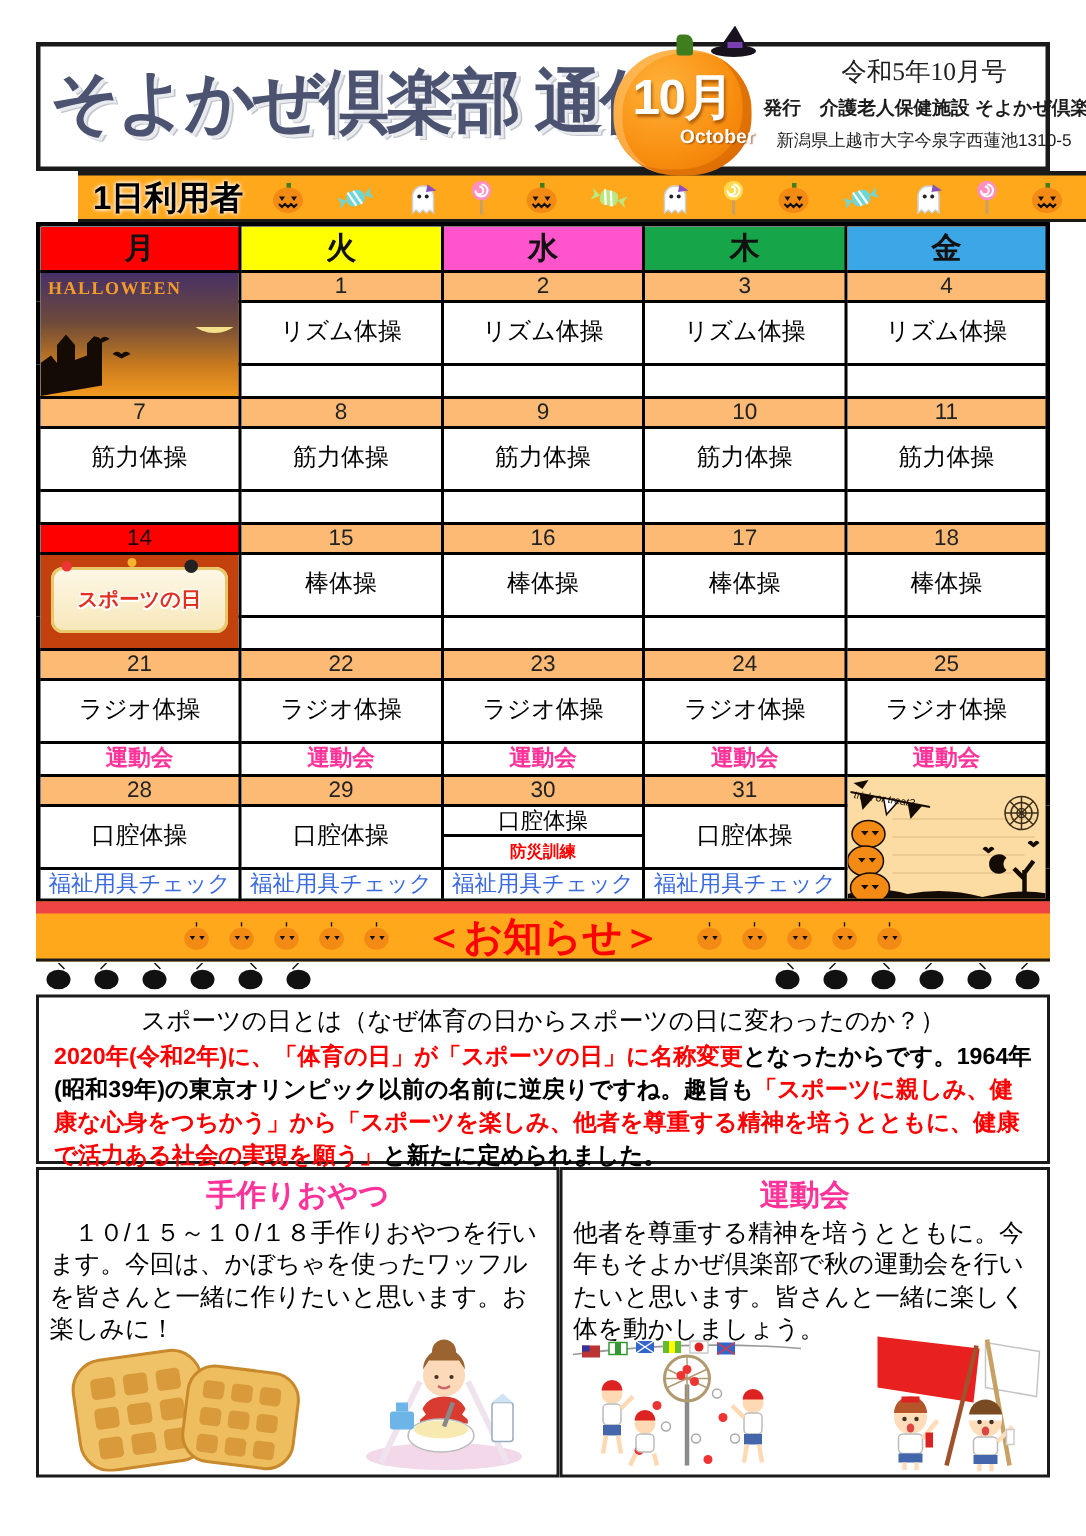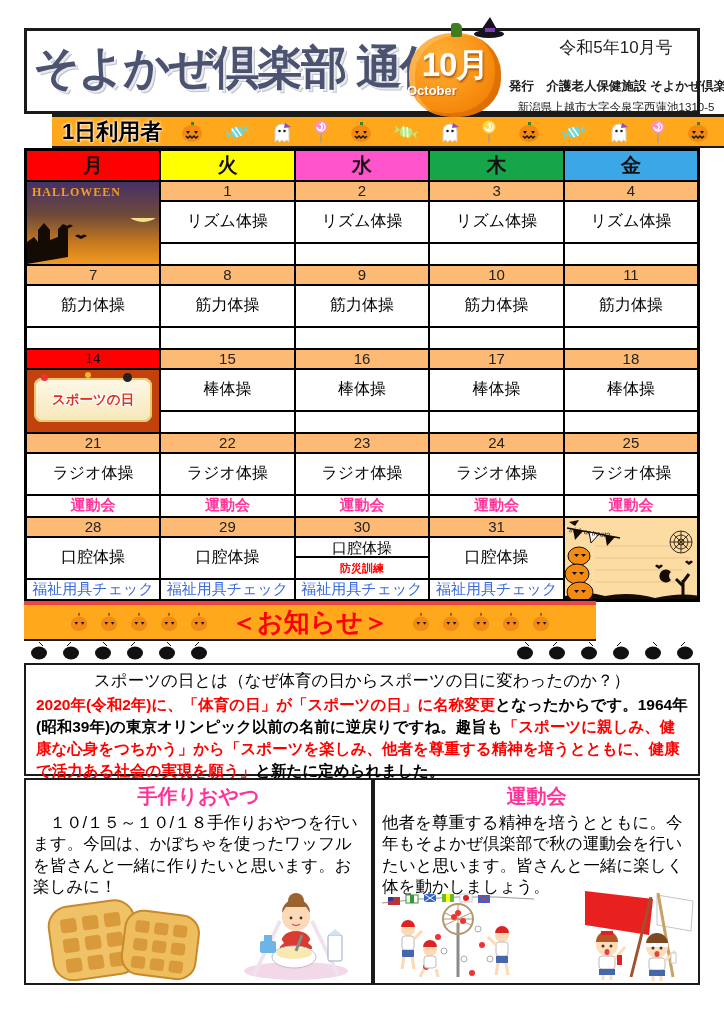--- a/index.html
+++ b/index.html
@@ -14,24 +14,24 @@
     letter-spacing:-2px; color:#4b5370; white-space:nowrap;
     text-shadow:2px 2px 0 rgba(255,255,255,.65), 3px 3px 0 rgba(75,83,112,.35); }
   .month-pumpkin { position:absolute; left:380px; top:-10px; width:96px; height:100px; z-index:3; }
   .pk-body { position:absolute; left:2px; top:12px; width:92px; height:84px;
     background:radial-gradient(ellipse at 35% 30%, #ffb13a 0%, #f88f10 55%, #e86f00 100%);
     border-radius:48% 48% 46% 46%; box-shadow:inset -6px -4px 0 rgba(200,90,0,.45), inset 6px 2px 0 rgba(255,200,120,.5); }
   .pk-stem { position:absolute; left:44px; top:2px; width:11px; height:14px; background:#3f7d1f; border-radius:3px 5px 2px 2px; }
   .pk-hat { position:absolute; right:-4px; top:-4px; width:34px; height:26px; }
   .pk-num { position:absolute; left:0; top:22px; width:100%; text-align:center;
     font-size:33px; font-weight:bold; color:#fff; text-shadow:1px 2px 2px rgba(120,50,0,.6); letter-spacing:-1px; }
-  .pk-oct { position:absolute; left:0; top:62px; width:100%; text-align:left;
+  .pk-oct { position:absolute; left:0; top:62px; width:100%; text-align:right;
     font-size:13px; font-weight:bold; color:#fff; text-shadow:1px 1px 1px rgba(120,50,0,.6); }
   .pub-info { position:absolute; left:482px; top:5px; width:214px; text-align:center; color:#1d1d1d; }
-  .pub-issue { font-size:17px; margin-bottom:19px; }
+  .pub-issue { font-size:17px; margin-bottom:5px;font-family:Liberation Serif, serif; }
   .pub-line { font-size:12.5px; font-weight:bold; margin-bottom:5px; white-space:nowrap; }
   .pub-addr { font-size:11.5px; margin-bottom:12px; white-space:nowrap; }
   .pub-tel, .pub-fax { font-size:13px; }
 
   
   .users-band { position:absolute; left:24px; top:114px; width:676px; height:34px;
     background:#ffa81c; border-top:3px solid #1a1a1a; border-bottom:2px solid #1a1a1a;
     display:flex; align-items:center;margin-left:28px; }
   .users-label { font-size:22px; font-weight:bold; color:#000; padding-left:10px;
     text-shadow:0 0 3px #fff,0 0 3px #fff; white-space:nowrap; }
@@ -42,21 +42,21 @@
   table.cal { position:absolute; left:24px; top:148px; width:676px; border-collapse:collapse;
     table-layout:fixed; border:3px solid #000; }
   table.cal th, table.cal td { border:2px solid #000; text-align:center; overflow:hidden; padding:0; }
   table.cal th { height:31px; font-size:20px; font-weight:bold; color:#111; }
   th.c-mon { background:#ff0000; color:#4a0b0b; }
   th.c-tue { background:#ffff00; }
   th.c-wed { background:#ff54cc; }
   th.c-thu { background:#17a54a; }
   th.c-fri { background:#3ba7e6; }
   tr.daterow td { height:20px; background:#fdba74; font-size:15px; color:#222; }
-  tr.daterow td.holiday { background:#ff0000; color:#1c0404;font-family:Liberation Serif, serif; }
+  tr.daterow td.holiday { background:#ff0000; color:#1c0404; }
   tr.actrow td { height:42px; background:#fff; font-size:16px; color:#000; }
   tr.extrarow td { height:22px; background:#fff; font-size:15px; }
   td.uk { color:#ff3399; font-weight:bold; font-size:15px; }
   td.welfare { color:#3a6ae0; font-size:13.5px; }
   td.split { padding:0; }
   td.split .sp-top { height:20px; line-height:20px; font-size:15px; border-bottom:2px solid #000; }
   td.split .sp-bottom { height:20px; line-height:20px; font-size:11px; color:#ff0000; font-weight:bold; }
   td.imgcell { padding:0; background:#fff; }
   .hw-castle { position:relative; width:100%; height:100%;
     background:linear-gradient(180deg,#463066 0%, #6e4a3a 40%, #c87a1e 75%, #f29a20 100%); }
@@ -67,22 +67,22 @@
   .sd-badge { position:absolute; left:7px; top:8px; right:7px; bottom:10px;
     background:linear-gradient(180deg,#fdf8e8,#f7e7b8); border-radius:8px;
     box-shadow:0 0 0 2px #e8c86a inset; display:flex; align-items:center; justify-content:center; }
   .sd-text { font-size:13.5px; font-weight:bold; color:#e03020;
     text-shadow:1px 1px 0 #fff,-1px 1px 0 #fff,1px -1px 0 #fff,-1px -1px 0 #fff; }
   .sd-dots span { position:absolute; border-radius:50%; }
   .fri-hw { position:relative; width:100%; height:100%; background:#fcdca2; }
   .fri-hw svg { position:absolute; left:0; top:0; }
 
   
-  .notice-band { position:absolute; left:24px; top:601px; width:572px; height:40px;
-    background:#ffa81c; border-top:4px solid #ef4444; border-bottom:2px solid #1a1a1a;
+  .notice-band { position:absolute; left:24px; top:601px; width:676px; height:40px;
+    background:#ffa81c; border-top:8px solid #ef4444; border-bottom:2px solid #1a1a1a;
     display:flex; align-items:center; justify-content:center; gap:22px; }
   .notice-band .nb-title { font-size:26px; font-weight:bold; color:#ff0000; white-space:nowrap; }
   .garland { display:flex; gap:10px; align-items:flex-start; }
   .black-garland { position:absolute; left:24px; top:642px; width:676px; height:20px;
     display:flex; justify-content:space-between; }
   .bg-group { display:flex; gap:14px; padding:0 6px; }
 
   .notice-box { position:absolute; left:24px; top:663px; width:676px; height:113px;
     border:2px solid #1a1a1a; background:#fff; padding:5px 10px 0 10px; }
   .notice-head { text-align:center; font-size:16.5px; color:#000; margin-bottom:2px; }

